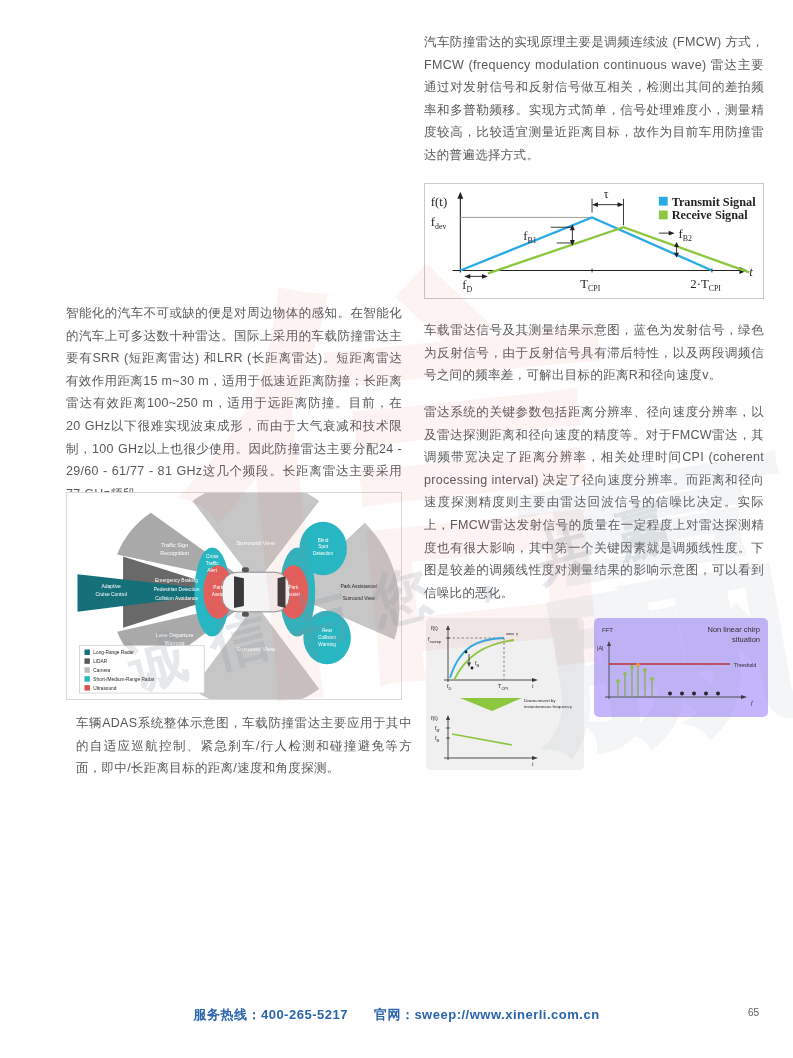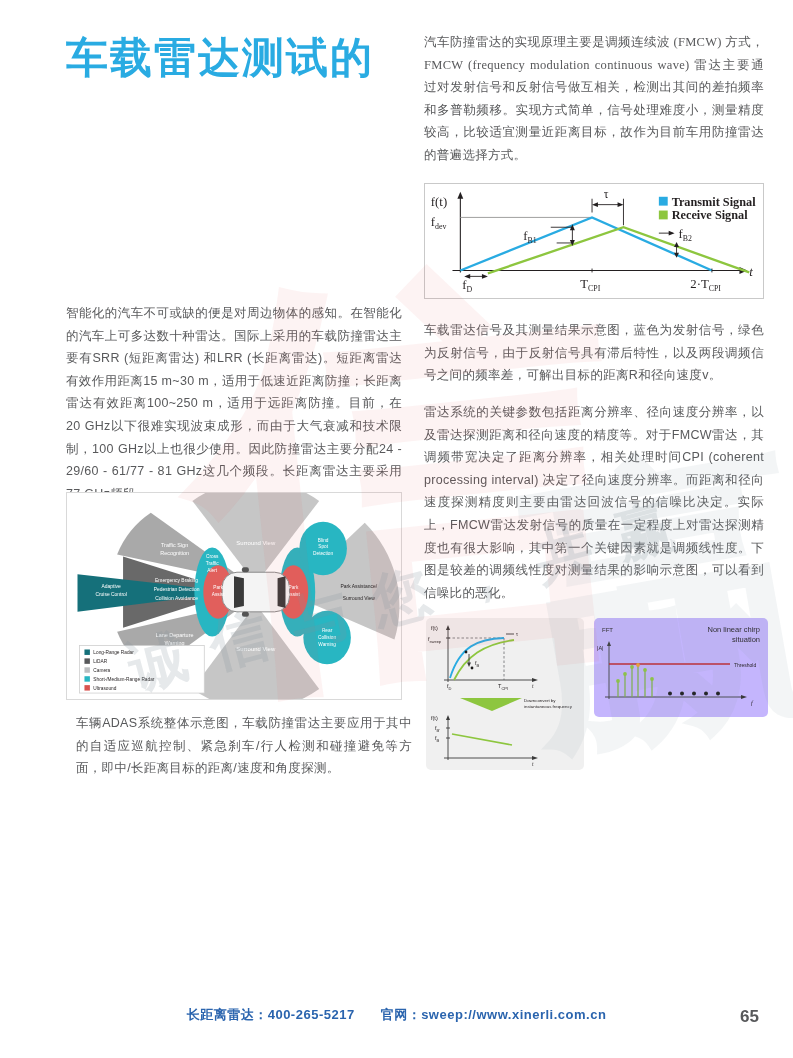--- a/index.html
+++ b/index.html
@@ -13,34 +13,34 @@
   .title { left:66px; top:30px; width:350px; color:#29abe2; font-weight:bold;
            font-size:42px; line-height:56px; letter-spacing:2px; }
   .title span { display:block; }
   .body-p { font-size:12.5px; line-height:22.6px; color:#58595b;
             text-align:justify; letter-spacing:0.3px; }
   .p-l1 { left:66px; top:186px; width:336px; }
   .p-l2 { left:66px; top:302px; width:336px; }
   .adas-box { left:66px; top:492px; width:336px; height:208px;
               border:1px solid #d9d9d9; background:#fff; }
   .adas-cap { left:76px; top:712px; width:336px; }
-  .p-r1 { left:424px; top:31px; width:340px;font-family:Liberation Serif, serif; }
+  .p-r1 { left:424px; top:31px; width:340px; }
   .fmcw-box { left:424px; top:183px; width:340px; height:116px;
               border:1px solid #c9c9c9; background:#fff; }
   .fmcw-cap { left:424px; top:319px; width:340px; }
   .p-r2 { left:424px; top:401px; width:340px; }
   .chirp { left:424px; top:607px; width:346px; height:168px; }
   .chirp-left { position:absolute; left:2px; top:11px; width:158px; height:152px;
                 background:#f0f0f0; border-radius:5px; }
   .chirp-right { position:absolute; left:170px; top:11px; width:174px; height:99px;
                  background:#c4b5fd; border-radius:5px; }
   .footer { left:0; top:1006px; width:100%; text-align:center;
             color:#2a64ae; font-size:13px; font-weight:bold; letter-spacing:0.5px; }
   .footer .gap { display:inline-block; width:26px; }
-  .pagenum { right:34px; top:1007px; color:#58595b; font-size:17px; font-weight:bold; }
+  .pagenum { right:34px; top:1007px; color:#58595b; font-size:10px; font-weight:normal; }
   .wm { pointer-events:none; z-index:3; font-family:"Liberation Serif",serif; }
   .wm-glyph1 { left:190px; top:190px; font-size:430px; color:rgba(220,85,85,0.07);
                transform:rotate(-6deg); font-weight:bold; }
   .wm-glyph2 { left:520px; top:400px; font-size:300px; color:rgba(140,155,165,0.10);
                transform:rotate(-10deg); font-weight:bold; }
   .wm-slogan { left:120px; top:555px; font-size:58px; letter-spacing:26px;
                color:rgba(130,145,155,0.20); transform:rotate(-15deg);
                white-space:nowrap; font-weight:bold; }
   svg { display:block; width:100%; height:100%; }
   svg text { font-family:"Liberation Serif","DejaVu Serif",serif; fill:#231f20; }
@@ -57,21 +57,20 @@
 </head>
 <body>
 
 <div id="page">
 
   <div class="abs wm wm-glyph1">信</div>
   <div class="abs wm wm-glyph2">赢</div>
   <div class="abs wm wm-slogan">诚信与您，共赢</div>
 
   <h1 class="abs title">
-    <span>车载雷达测试的</span>
   </h1>
 
   <p class="abs body-p p-l2">智能化的汽车不可或缺的便是对周边物体的感知。在智能化的汽车上可多达数十种雷达。国际上采用的车载防撞雷达主要有SRR (短距离雷达) 和LRR (长距离雷达)。短距离雷达有效作用距离15 m~30 m，适用于低速近距离防撞；长距离雷达有效距离100~250 m，适用于远距离防撞。目前，在20 GHz以下很难实现波束成形，而由于大气衰减和技术限制，100 GHz以上也很少使用。因此防撞雷达主要分配24 - 29/60 - 61/77 - 81 GHz这几个频段。长距离雷达主要采用77 GHz频段。</p>
 
   <div class="abs adas-box">
     <svg viewBox="0 0 336 208">
 
       <path d="M190,92 L126,8 A110,110 0 0 1 254,8 Z" fill="#c6c6c6"></path>
       <path d="M190,112 L126,198 A110,110 0 0 0 254,198 Z" fill="#c6c6c6"></path>
       <path d="M224,102 L300,30 A118,118 0 0 1 330,148 Z" fill="#c6c6c6"></path>
@@ -268,17 +267,17 @@
           <circle cx="100" cy="75.5" r="2" fill="#1a1a1a"></circle>
           <circle cx="112" cy="75.5" r="2" fill="#1a1a1a"></circle>
           <circle cx="124" cy="75.5" r="2" fill="#1a1a1a"></circle>
         </g>
         <text x="157" y="87" font-size="6" font-style="italic">f</text>
       </svg>
     </div>
   </div>
 
   <div class="abs footer">
-    <span>长距离雷达：</span><span>400-265-5217</span><span class="gap"></span><span>官网：</span><span>sweep://www.xinerli.com.cn</span>
+    <span>服务热线：</span><span>400-265-5217</span><span class="gap"></span><span>官网：</span><span>sweep://www.xinerli.com.cn</span>
   </div>
   <div class="abs pagenum">65</div>
 
 </div>
 
 </body></html>

